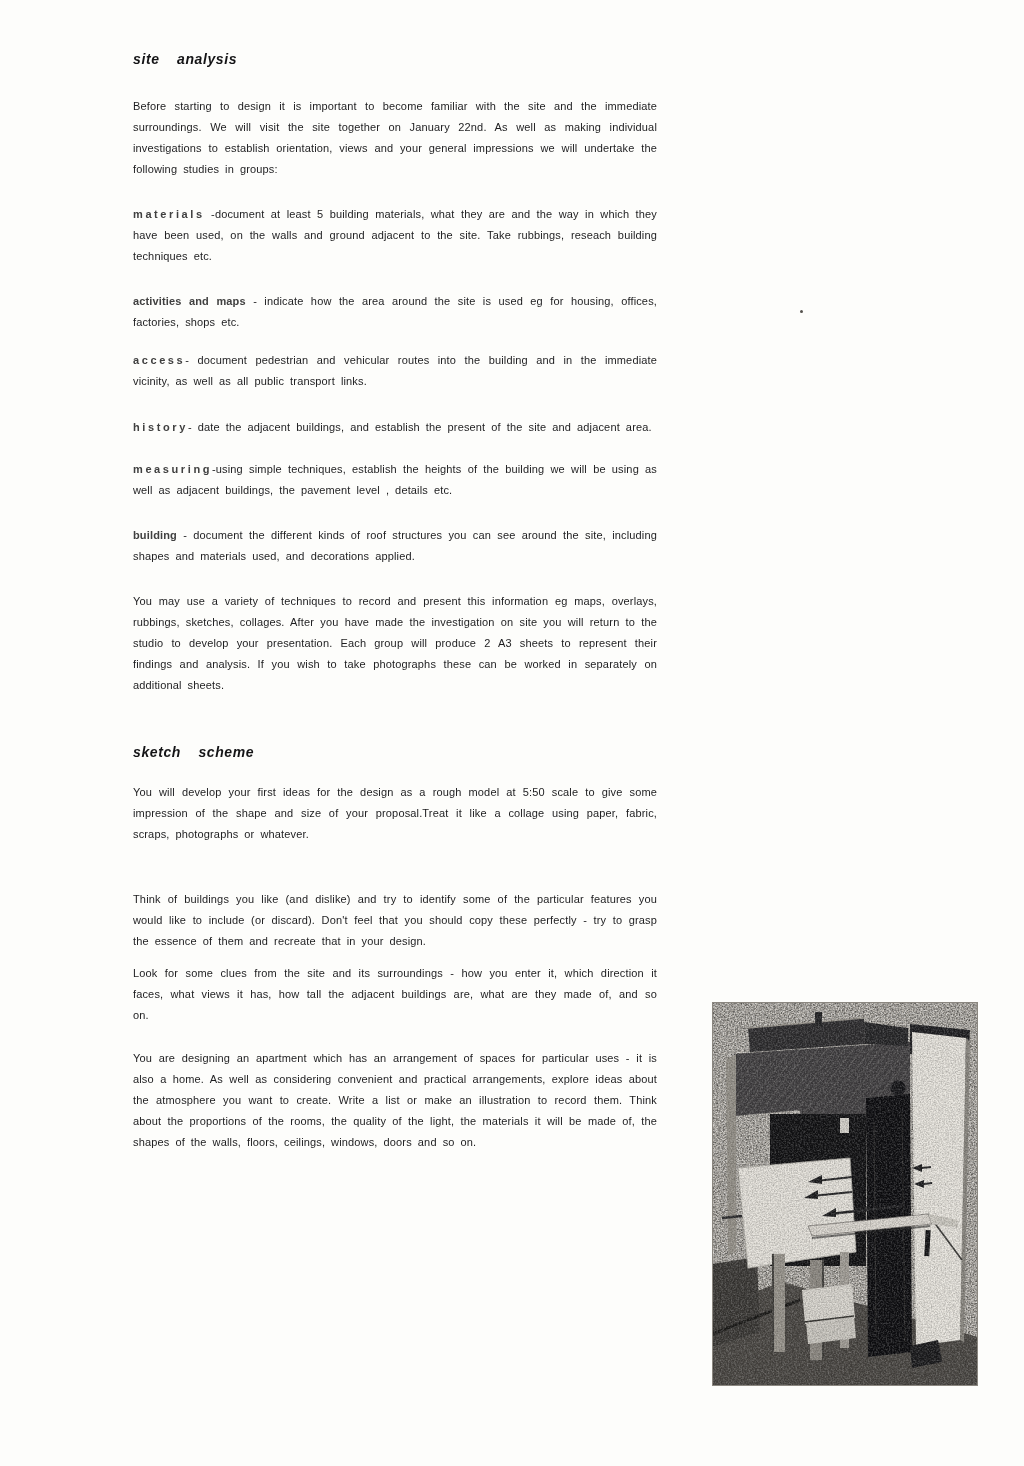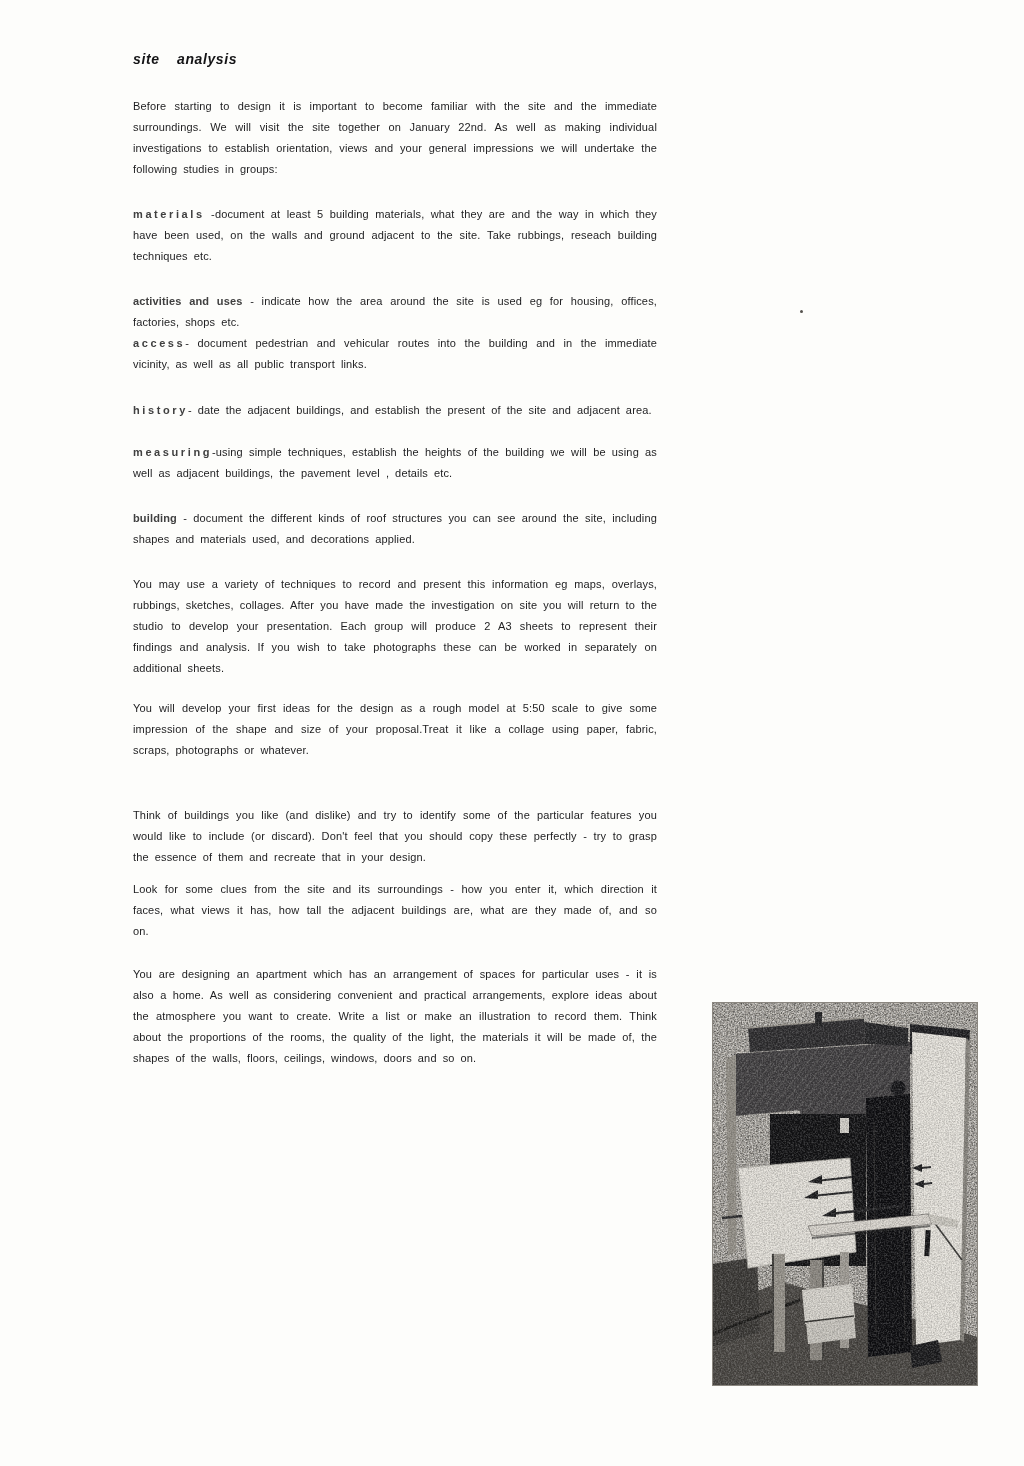--- a/index.html
+++ b/index.html
@@ -22,21 +22,21 @@
   }
   .para{
     font-size:11px;line-height:21px;
     text-align:justify;
     word-spacing:2.8px;letter-spacing:0.15px;
     margin:0;color:#1d1d1f;
   }
   .lead{font-weight:700;color:#404040;}
   .sp{letter-spacing:2.6px;}
   .mt-26{margin-top:26px;} .mt-24{margin-top:24px;} .mt-25{margin-top:25px;}
-  .mt-21{margin-top:21px;} .mt-0{margin-top:0;}   .mt-45{margin-top:45px;}
+  .mt-21{margin-top:21px;} .mt-0{margin-top:17px;}   .mt-45{margin-top:45px;}
   .mt-19{margin-top:19px;} .mt-28{margin-top:44px;} .mt-23{margin-top:11px;}
   .mt-22{margin-top:22px;}
   .figure{
     position:absolute;left:712px;top:1002px;width:266px;height:384px;
   }
   .figure svg{display:block;width:266px;height:384px;}
   .ink-speck{
     position:absolute;left:800px;top:310px;width:3px;height:3px;
     background:#55524e;border-radius:50%;
   }
@@ -47,32 +47,33 @@
 <main class="page">
 
   <div class="text-col">
 
     <h2 class="section-heading">site analysis</h2>
 
     <p class="para mt-26"><span>Before starting to design  it is important to become familiar with the site and the immediate surroundings. We will visit the site together on January 22nd. As well as making individual investigations to establish orientation, views  and your general impressions we will undertake the following studies in groups:</span></p>
 
     <p class="para mt-24"><strong class="lead sp">materials</strong><span> -document at least 5 building materials, what they are and the way in which they have been used, on the walls and ground adjacent to the site. Take rubbings, reseach building techniques etc.</span></p>
 
-    <p class="para mt-24"><strong class="lead">activities and uses</strong><span> - indicate  how the area around the site is used eg for housing, offices, factories, shops etc.</span></p>
+    <p class="para mt-24"><strong class="lead">activities and maps</strong><span> - indicate  how the area around the site is used eg for housing, offices, factories, shops etc.</span></p>
 
     <p class="para mt-0"><strong class="lead sp">access</strong><span>- document pedestrian and vehicular routes into the building and in the immediate vicinity, as well as all public transport links.</span></p>
 
     <p class="para mt-25"><strong class="lead sp">history</strong><span>-  date the adjacent buildings, and establish the present of the site and adjacent area.</span></p>
 
     <p class="para mt-21"><strong class="lead sp">measuring</strong><span>-using simple techniques, establish the heights of the building we will be using as well as adjacent buildings, the pavement level , details etc.</span></p>
 
     <p class="para mt-24"><strong class="lead">building</strong><span> - document the different kinds of roof structures you can see  around the site, including shapes and materials used, and decorations applied.</span></p>
 
     <p class="para mt-24"><span>You may use a variety of techniques to record and present this information eg maps, overlays, rubbings, sketches, collages. After you have made the  investigation  on site  you will return to the studio to develop your presentation. Each group will produce 2 A3 sheets to represent their findings and analysis. If you wish to take photographs these  can be worked in separately on additional sheets.</span></p>
 
+    <h2 class="section-heading mt-45">sketch scheme</h2>
 
     <p class="para mt-19"><span>You will develop your first ideas for the design as a rough model at 5:50 scale to give some impression of the shape and size of your proposal.Treat it like a collage using paper, fabric, scraps, photographs or whatever.</span></p>
 
     <p class="para mt-28"><span>Think of buildings you like (and dislike) and try to identify some of the particular features you would like to include (or discard). Don't feel that you should copy these perfectly - try to grasp the essence of them and recreate that in your design.</span></p>
 
     <p class="para mt-23"><span>Look for some clues from the site and its surroundings - how you enter it, which direction it faces, what views it has, how tall the adjacent buildings are, what are they made of, and so on.</span></p>
 
     <p class="para mt-22"><span>You are designing an apartment which has an arrangement of spaces for particular uses - it is also a home. As well as considering convenient and practical arrangements, explore ideas about the atmosphere you want to create. Write a list or make an illustration to record them. Think about the proportions of the rooms, the quality of the light, the materials it will be made of, the shapes of the walls, floors, ceilings, windows, doors and so on.</span></p>
 
   </div>

